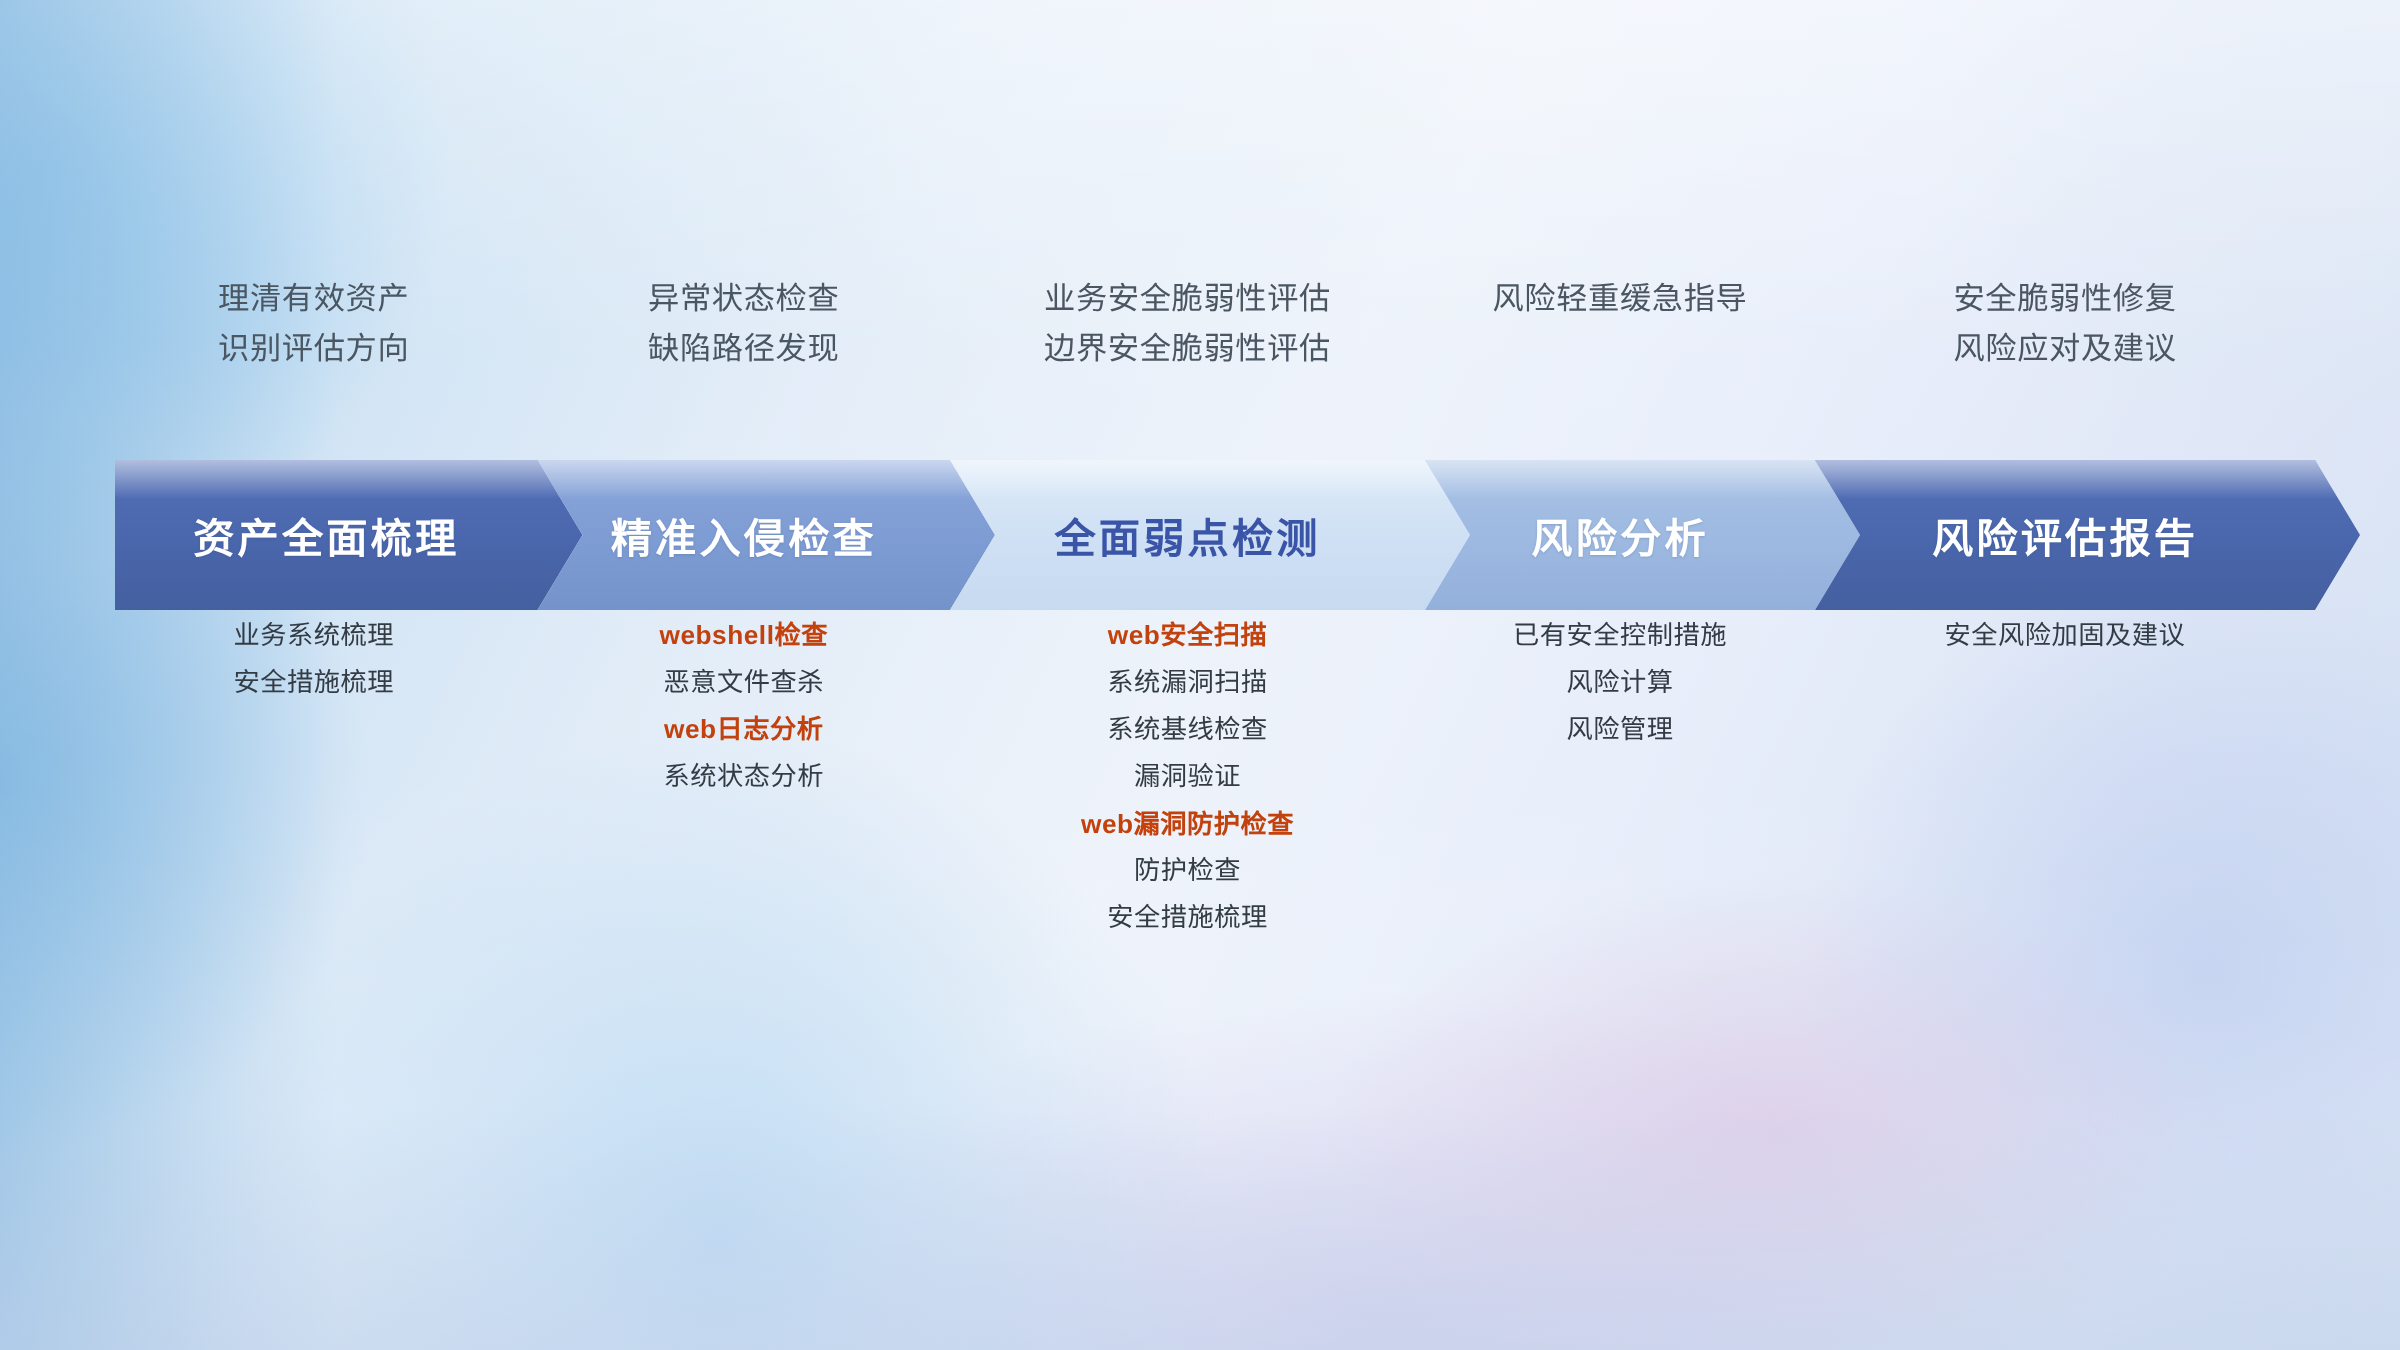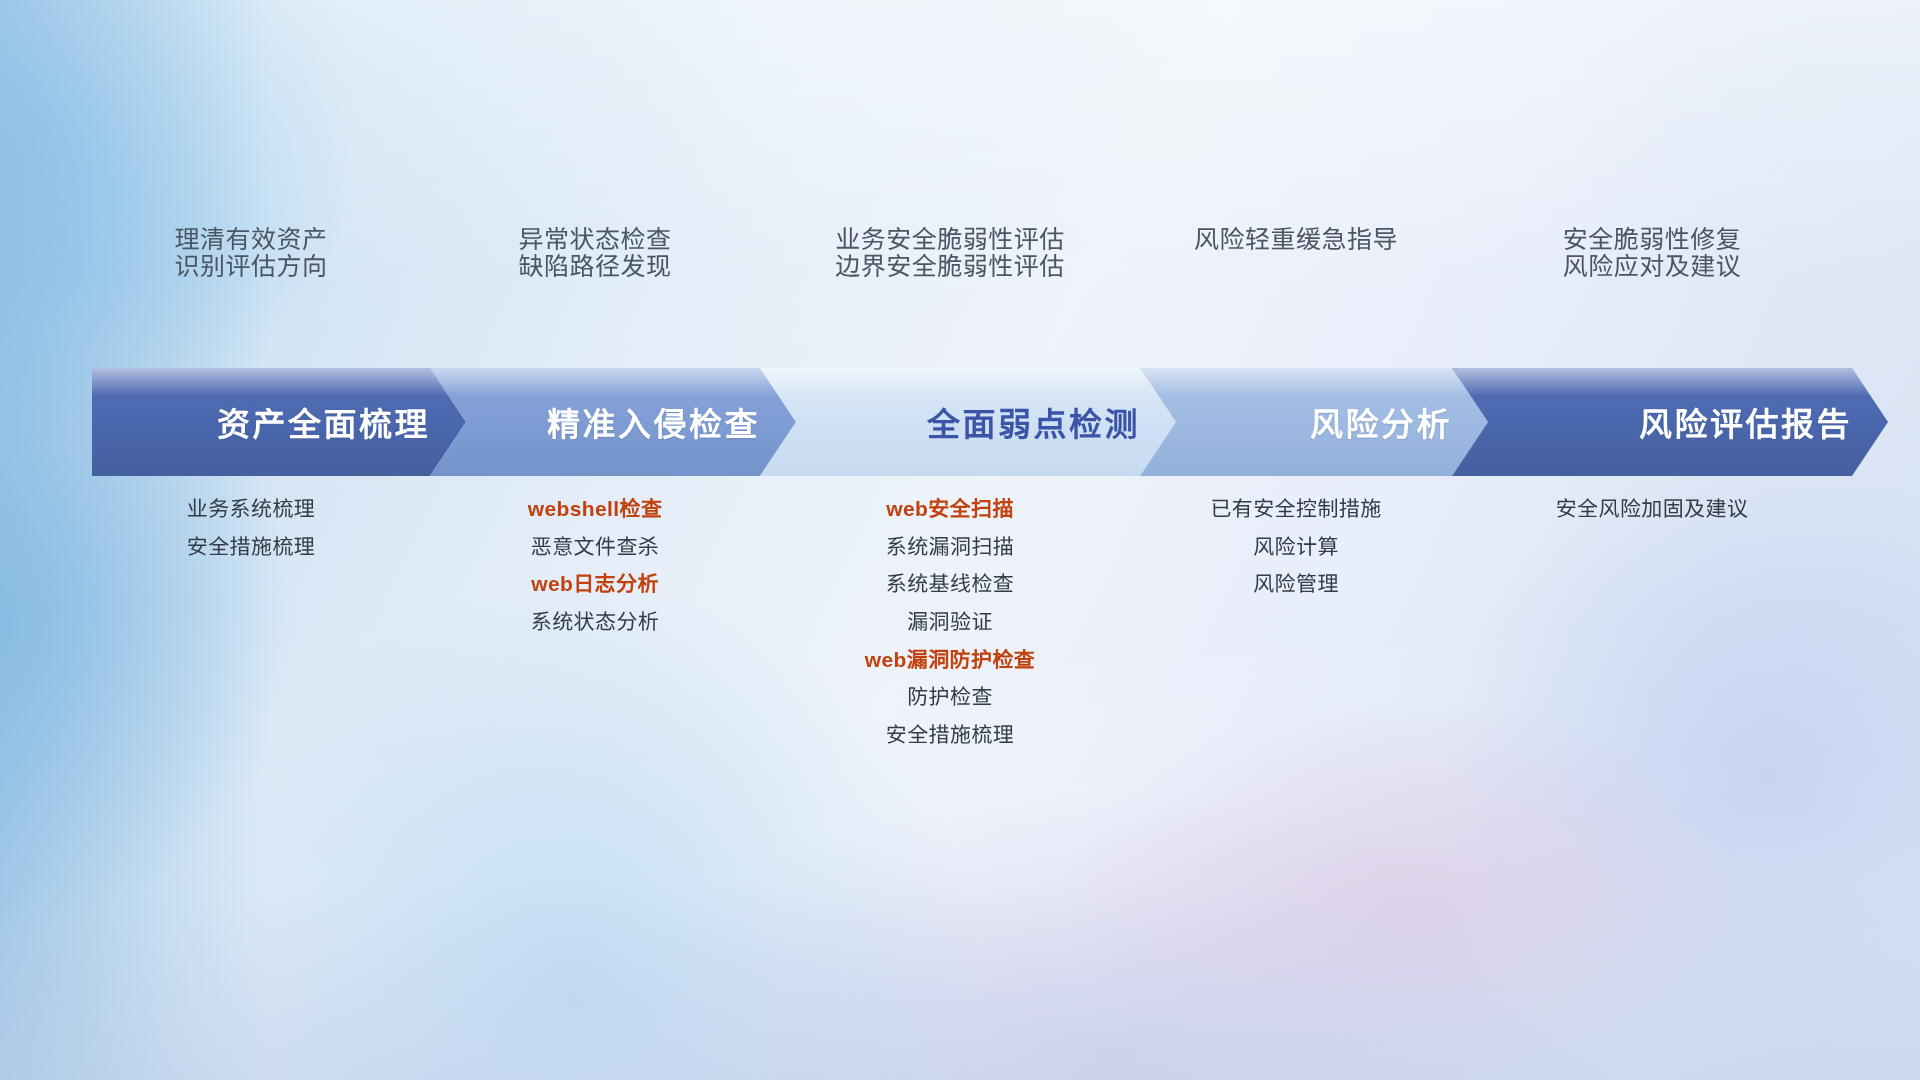--- a/index.html
+++ b/index.html
@@ -83,44 +83,45 @@
     top: 226px;
     width: 1920px;
     height: 110px;
     display: flex;
   }
   .top-col {
     display: flex;
     flex-direction: column;
     align-items: center;
     justify-content: flex-start;
+    gap: 13px;
   }
   .top-item {
     font-size: 25px;
     line-height: 1.06;
     color: #4a5662;
     letter-spacing: 0.5px;
     white-space: nowrap;
   }
 
   
   .arrow-band {
     position: absolute;
     left: 0;
     top: 368px;
     width: 1920px;
     height: 96px;
   }
   .chev {
     position: absolute;
     top: 0;
-    height: 108px;
+    height: 120px;
     display: flex;
     align-items: center;
-    justify-content: flex-end;
+    justify-content: center;
     box-sizing: border-box;
   }
   .chev .chev-face {
     position: absolute;
     inset: 0;
   }
   .chev .chev-label {
     position: relative;
     font-size: 33px;
     font-weight: bold;

